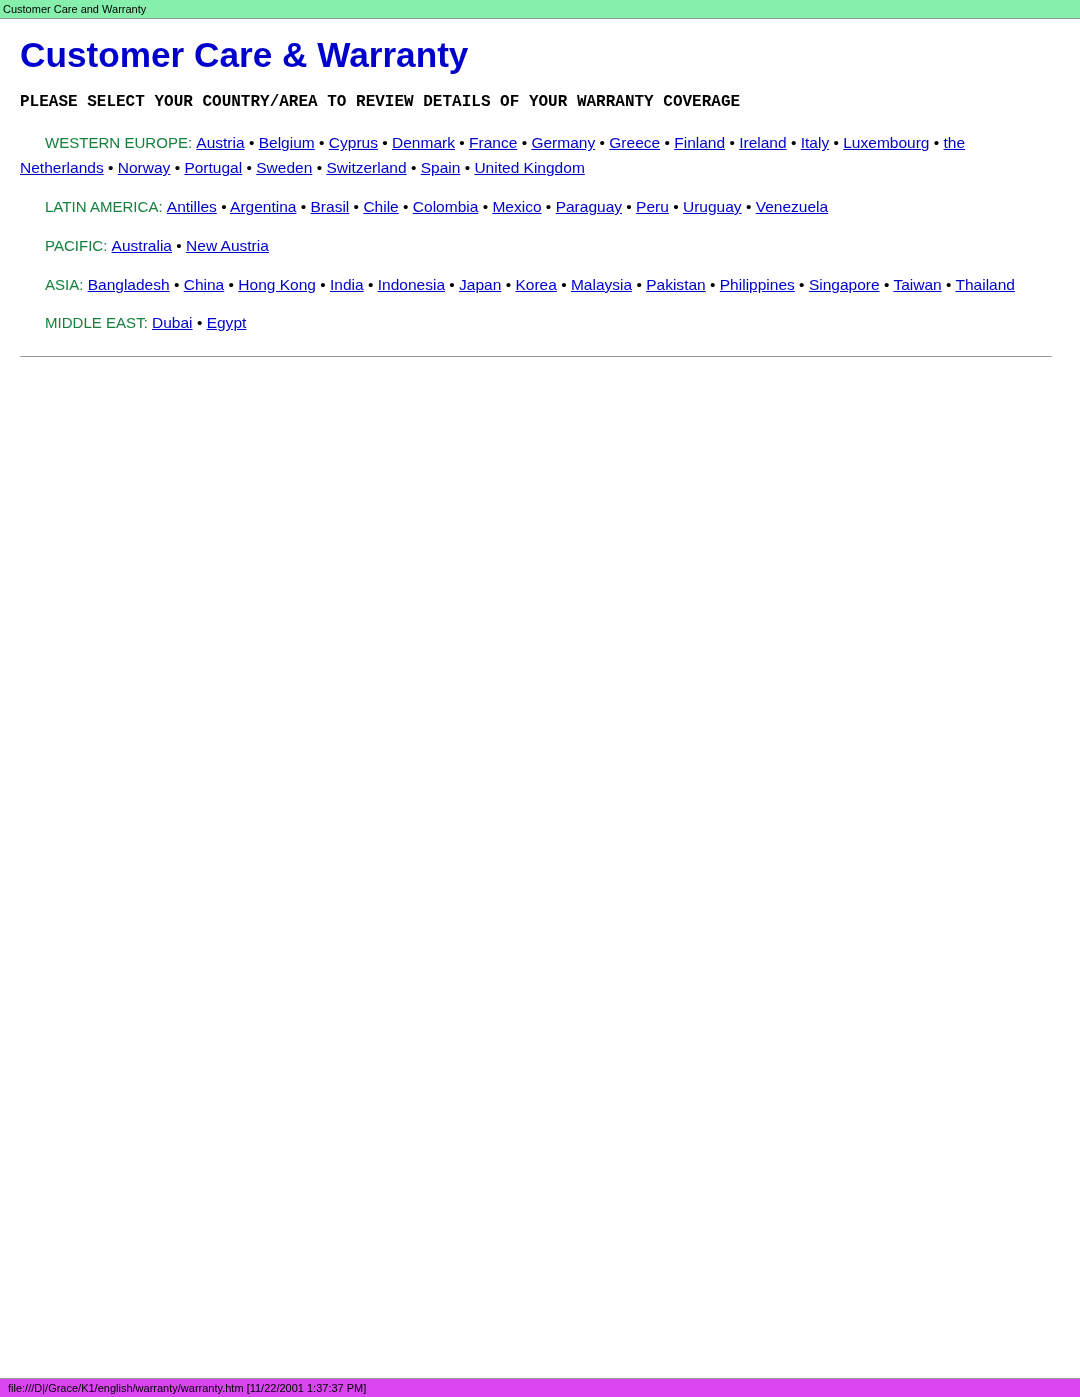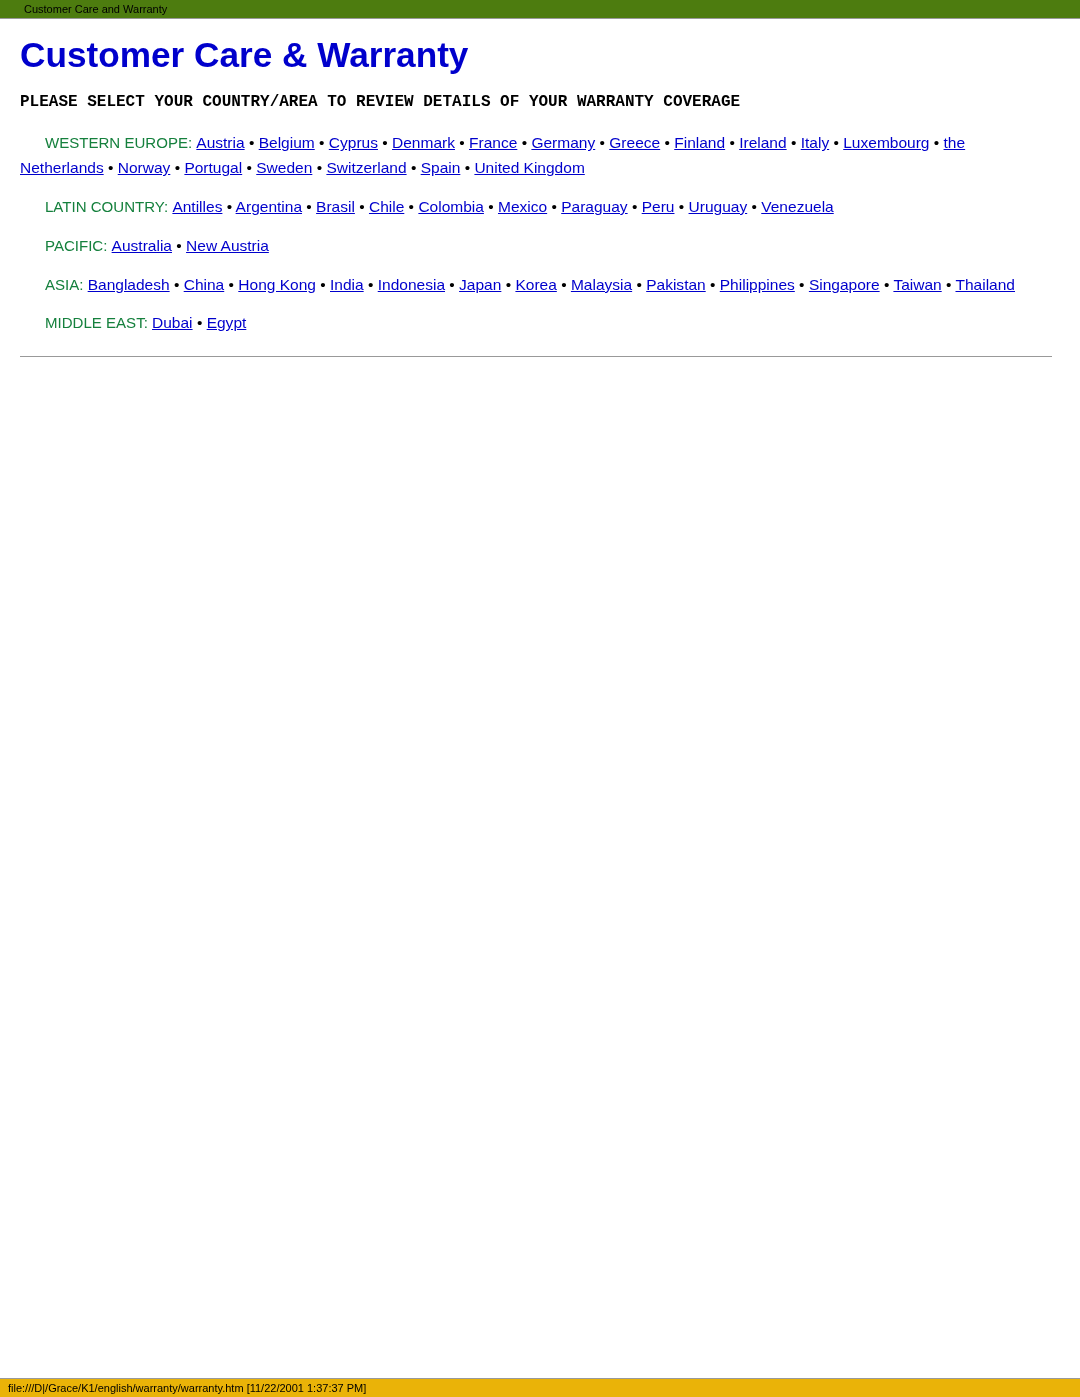--- a/index.html
+++ b/index.html
@@ -4,22 +4,22 @@
   <style>
     * { margin: 0; padding: 0; box-sizing: border-box; }
     body {
       font-family: Times New Roman, serif;
       font-size: 16px;
       background: #fff;
       color: #000;
       padding: 0;
     }
     #browser-tab {
-      background: #4d7c0f;
-      padding: 3px 24px;
+      background: #86efac;
+      padding: 3px 3px;
       font-size: 11px;
       color: #000;
       font-family: Arial, sans-serif;
       border-bottom: 1px solid #999;
     }
     #main-content {
       padding: 16px 28px 20px 20px;
     }
     h1 {
       font-size: 2.2em;
@@ -57,42 +57,42 @@
       border: none;
       border-top: 1px solid #999;
       margin-top: 20px;
       margin-bottom: 40px;
     }
     #status-bar {
       position: fixed;
       bottom: 0;
       left: 0;
       width: 100%;
-      background: #eab308;
+      background: #d946ef;
       font-size: 11px;
       font-family: Arial, sans-serif;
       padding: 3px 8px;
       color: #000;
       border-top: 1px solid #999;
     }
   </style>
 </head>
 <body>
 
 <div id="browser-tab">
   <span>Customer Care and Warranty</span>
 </div>
 
 <div id="main-content">
   <h1>Customer Care &amp; Warranty</h1>
   <p class="subtitle">PLEASE SELECT YOUR COUNTRY/AREA TO REVIEW DETAILS OF YOUR WARRANTY COVERAGE</p>
 
   <div id="regions-container">
       <div class="region-block"><span class="region-label">WESTERN EUROPE: </span><a href="#">Austria</a> • <a href="#">Belgium</a> • <a href="#">Cyprus</a> • <a href="#">Denmark</a> • <a href="#">France</a> • <a href="#">Germany</a> • <a href="#">Greece</a> • <span><a href="#">Finland</a> • <a href="#">Ireland</a> • <a href="#">Italy</a> • <a href="#">Luxembourg</a> • <a href="#">the Netherlands</a> • <a href="#">Norway</a> • <a href="#">Portugal</a> • <a href="#">Sweden</a></span> • <a href="#">Switzerland</a> • <a href="#">Spain</a> • <a href="#">United Kingdom</a></div>
-      <div class="region-block"><span class="region-label">LATIN COUNTRY: </span><a href="#">Antilles</a> • <a href="#">Argentina</a> • <a href="#">Brasil</a> • <a href="#">Chile</a> • <a href="#">Colombia</a> • <a href="#">Mexico</a> • <a href="#">Paraguay</a> • <a href="#">Peru</a>&nbsp;• <a href="#">Uruguay</a> • <a href="#">Venezuela</a></div>
+      <div class="region-block"><span class="region-label">LATIN AMERICA: </span><a href="#">Antilles</a> • <a href="#">Argentina</a> • <a href="#">Brasil</a> • <a href="#">Chile</a> • <a href="#">Colombia</a> • <a href="#">Mexico</a> • <a href="#">Paraguay</a> • <a href="#">Peru</a>&nbsp;• <a href="#">Uruguay</a> • <a href="#">Venezuela</a></div>
       <div class="region-block"><span class="region-label">PACIFIC: </span><a href="#">Australia</a> • <a href="#">New Austria</a></div>
       <div class="region-block"><span class="region-label">ASIA: </span><a href="#">Bangladesh</a> • <a href="#">China</a> • <a href="#">Hong Kong</a> • <a href="#">India</a> • <a href="#">Indonesia</a> • <a href="#">Japan</a> • <a href="#">Korea</a> • <a href="#">Malaysia</a> • <a href="#">Pakistan</a> • <a href="#">Philippines</a> • <a href="#">Singapore</a> • <a href="#">Taiwan</a> • <a href="#">Thailand</a></div>
       <div class="region-block"><span class="region-label">MIDDLE EAST: </span><a href="#">Dubai</a> • <a href="#">Egypt</a></div>
     </div>
 
   <hr class="separator">
 </div>
 
 <div id="status-bar">
   <span>file:///D|/Grace/K1/english/warranty/warranty.htm [11/22/2001 1:37:37 PM]</span>

